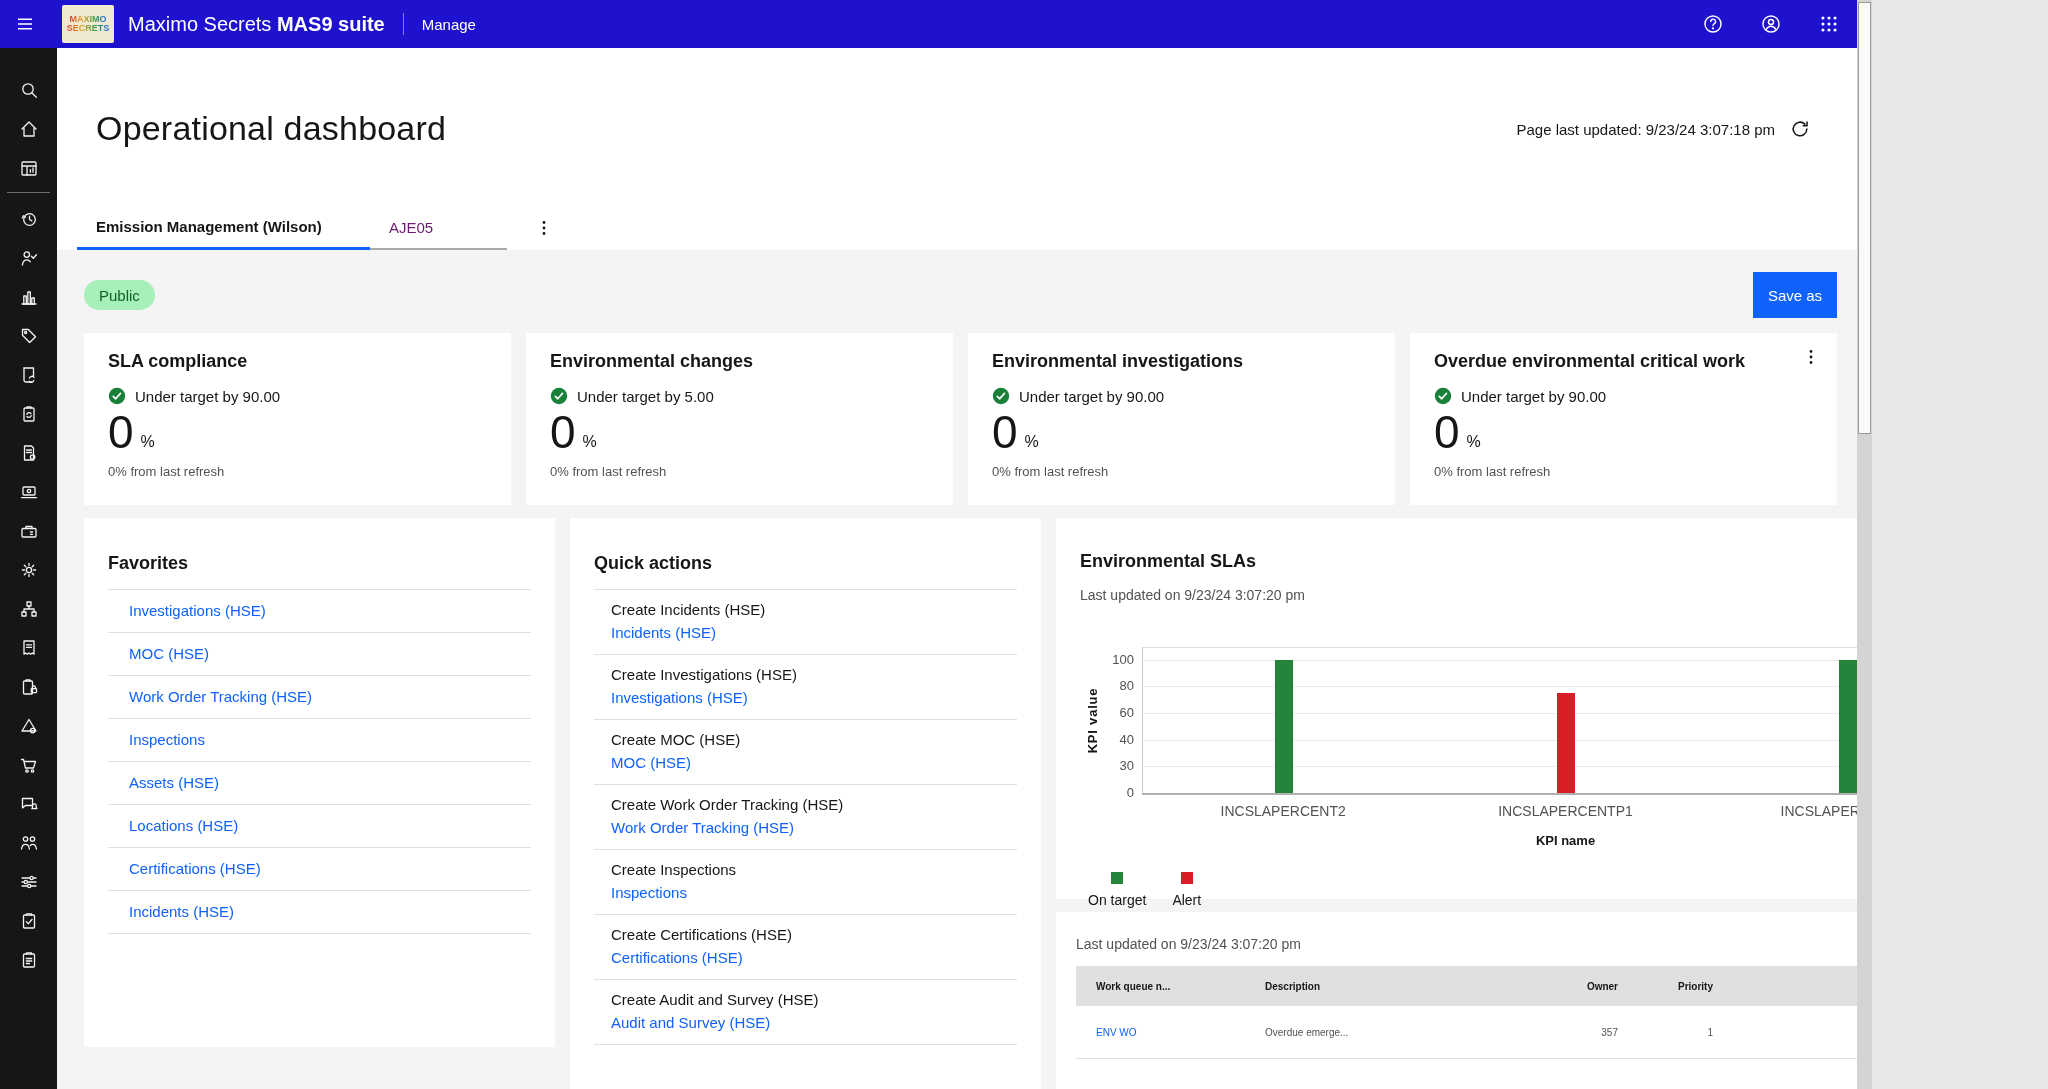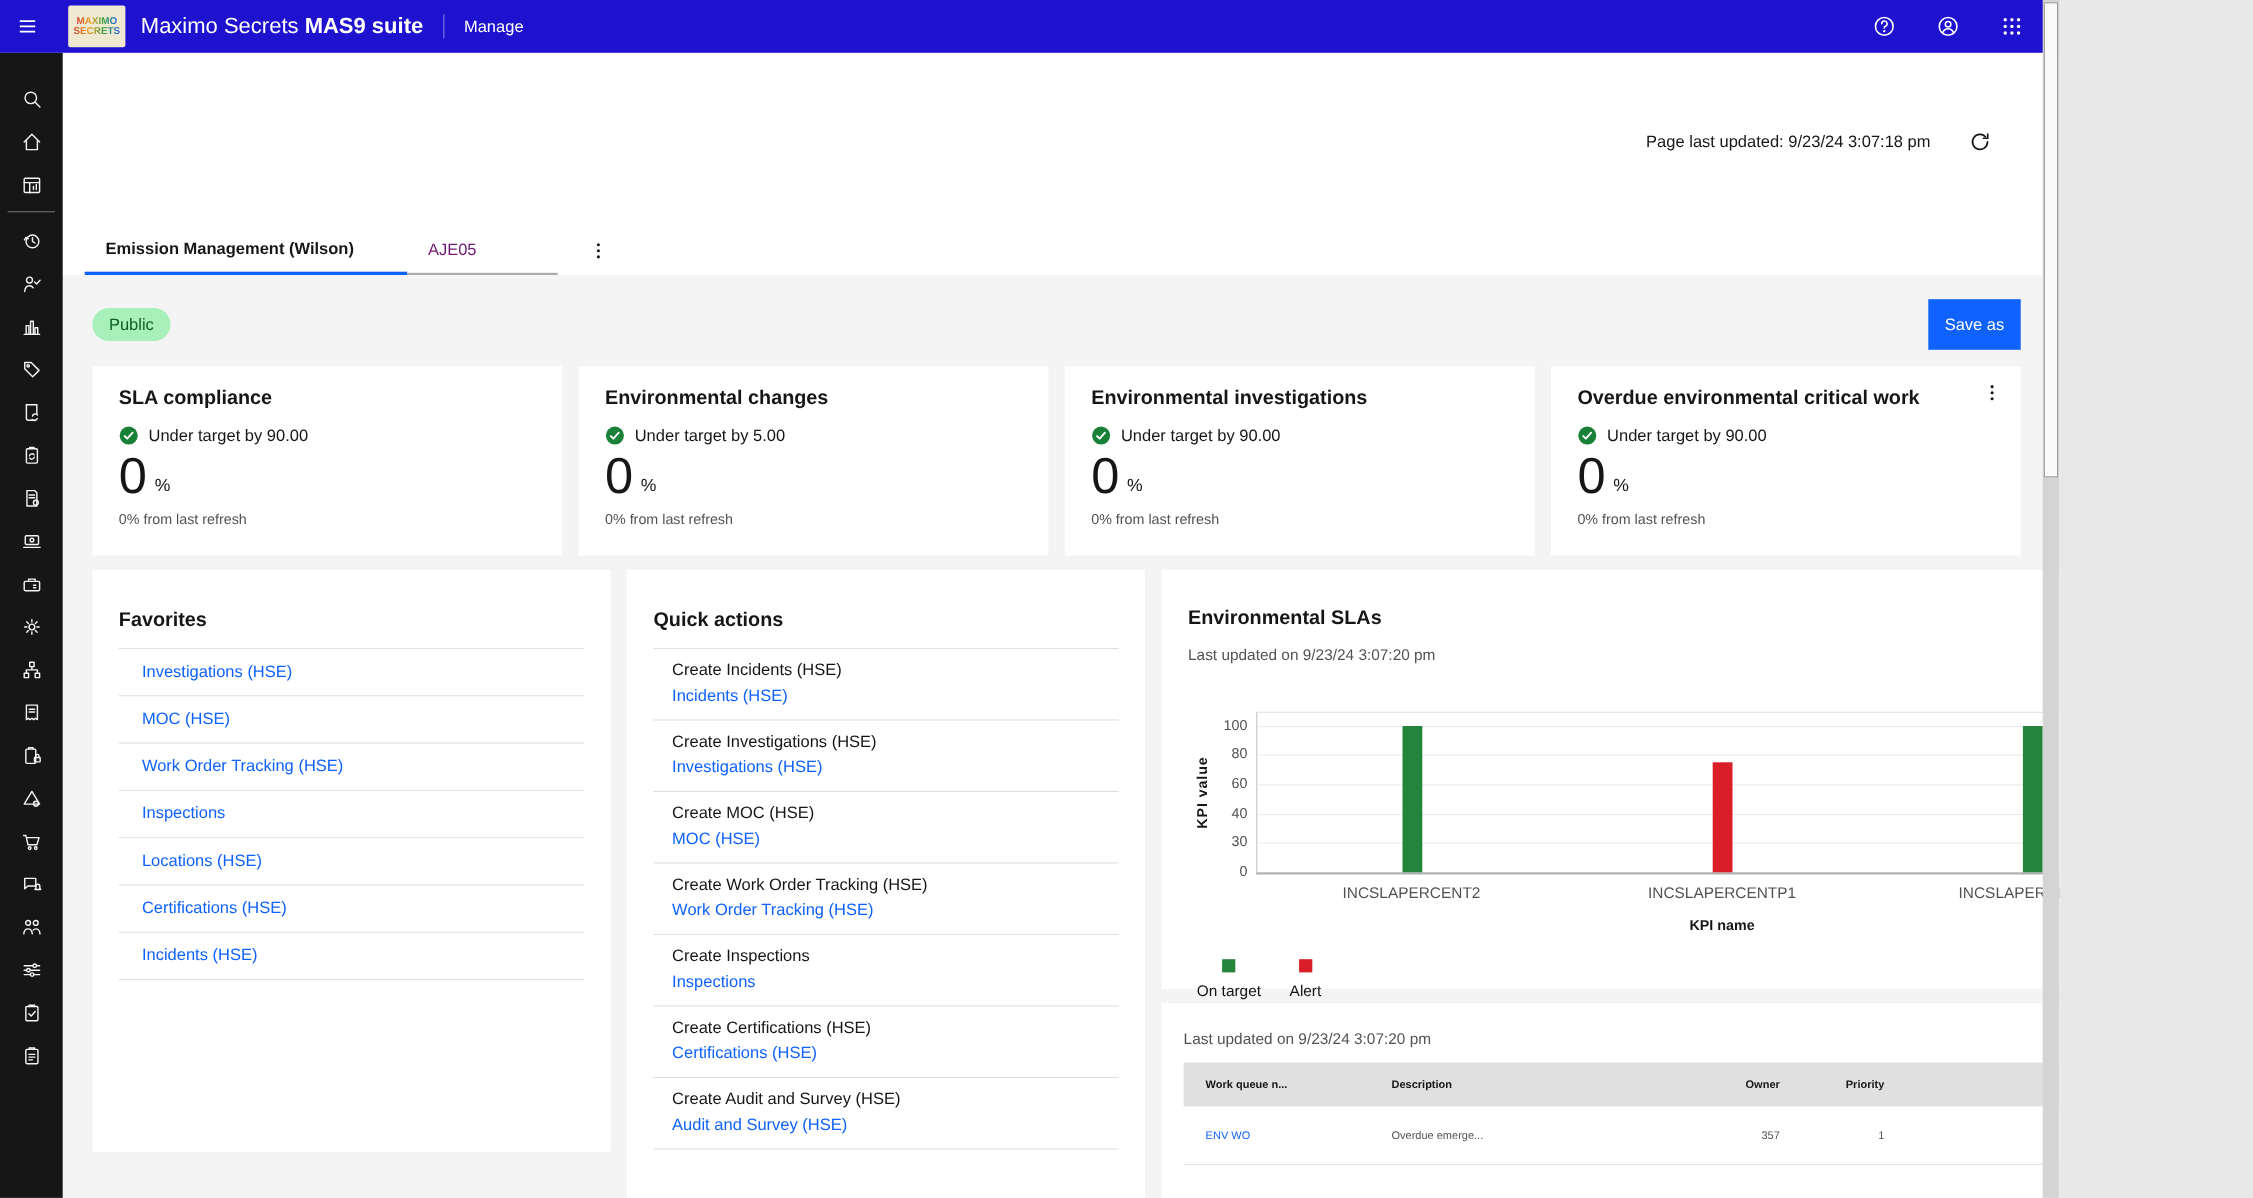--- a/index.html
+++ b/index.html
@@ -26,21 +26,21 @@
   .side-sep{width:43px;height:1px;background:#6f6f6f;margin:5px 0 6px;flex:none;}
 
   
   .vscrollbar{position:absolute;top:0;right:0;width:15px;height:100%;background:#d4d4d4;z-index:8;}
   .vthumb{position:absolute;top:2px;left:1px;right:1px;height:432px;background:#fafafa;border:1px solid #9a9a9a;box-sizing:border-box;}
 
   
   .main{position:absolute;left:57px;top:48px;right:15px;bottom:0;}
   .head-band{background:#ffffff;height:202px;position:relative;}
   .page-title{position:absolute;left:39px;top:38px;font-size:34px;font-weight:300;letter-spacing:.2px;}
-  .updated{position:absolute;right:46px;top:70px;display:flex;align-items:center;gap:34px;font-size:15px;text-align:center;}
+  .updated{position:absolute;right:46px;top:70px;display:flex;align-items:center;gap:14px;font-size:15px;text-align:center;}
   .refresh-btn{width:22px;height:22px;color:#161616;cursor:pointer;}
   .refresh-btn svg{width:22px;height:22px;}
   .tabs{position:absolute;left:20px;bottom:0;display:flex;align-items:flex-end;}
   .tab{height:44px;display:flex;align-items:center;padding-left:19px;font-size:15px;box-sizing:border-box;cursor:pointer;white-space:nowrap;overflow:hidden;}
   .tab.active{width:293px;font-weight:700;border-bottom:3px solid #0f62fe;}
   .tab.inactive{width:137px;color:#701a75;border-bottom:2px solid #ababab;}
   .tab-kebab{height:44px;display:flex;align-items:center;padding:0 10px;margin-left:17px;color:#161616;cursor:pointer;}
   .tab-kebab svg{width:20px;height:20px;}
 
   .content{padding:0 20px 0 27px;}
@@ -324,20 +324,21 @@
         </svg>
       </div>
     </nav>
 
   <div class="vscrollbar">
       <div class="vthumb"></div>
     </div>
 
   <div class="main">
     <div class="head-band">
+      <h1 class="page-title">Operational dashboard</h1>
       <div class="updated">
         <span>
           <span>Page last updated:</span>
           <span>9/23/24 3:07:18 pm</span>
         </span>
         <span class="refresh-btn">
           <svg viewBox="0 0 20 20" fill="none" stroke="currentColor" stroke-width="1.4" stroke-linecap="round" stroke-linejoin="round">
               <path d="M16.2 10a6.2 6.2 0 1 1-1.8-4.4"></path>
               <path d="M16.4 3.6v3.4h-3.4"></path>
             </svg>
@@ -440,20 +441,21 @@
 
       <div class="widgets-row">
 
         <section class="card fav-card">
           <h2 class="panel-title">Favorites</h2>
           <ul class="fav-list">
               <li class="fav-item"><a class="link">Investigations (HSE)</a></li>
               <li class="fav-item"><a class="link">MOC (HSE)</a></li>
               <li class="fav-item"><a class="link">Work Order Tracking (HSE)</a></li>
               <li class="fav-item"><a class="link">Inspections</a></li>
+              <li class="fav-item"><a class="link">Assets (HSE)</a></li>
               <li class="fav-item"><a class="link">Locations (HSE)</a></li>
               <li class="fav-item"><a class="link">Certifications (HSE)</a></li>
               <li class="fav-item"><a class="link">Incidents (HSE)</a></li>
             </ul>
         </section>
 
         <section class="card qa-card">
           <h2 class="panel-title">Quick actions</h2>
           <ul class="qa-list">
               <li class="qa-item"><div class="qa-label">Create Incidents (HSE)</div><a class="link qa-link">Incidents (HSE)</a></li>

